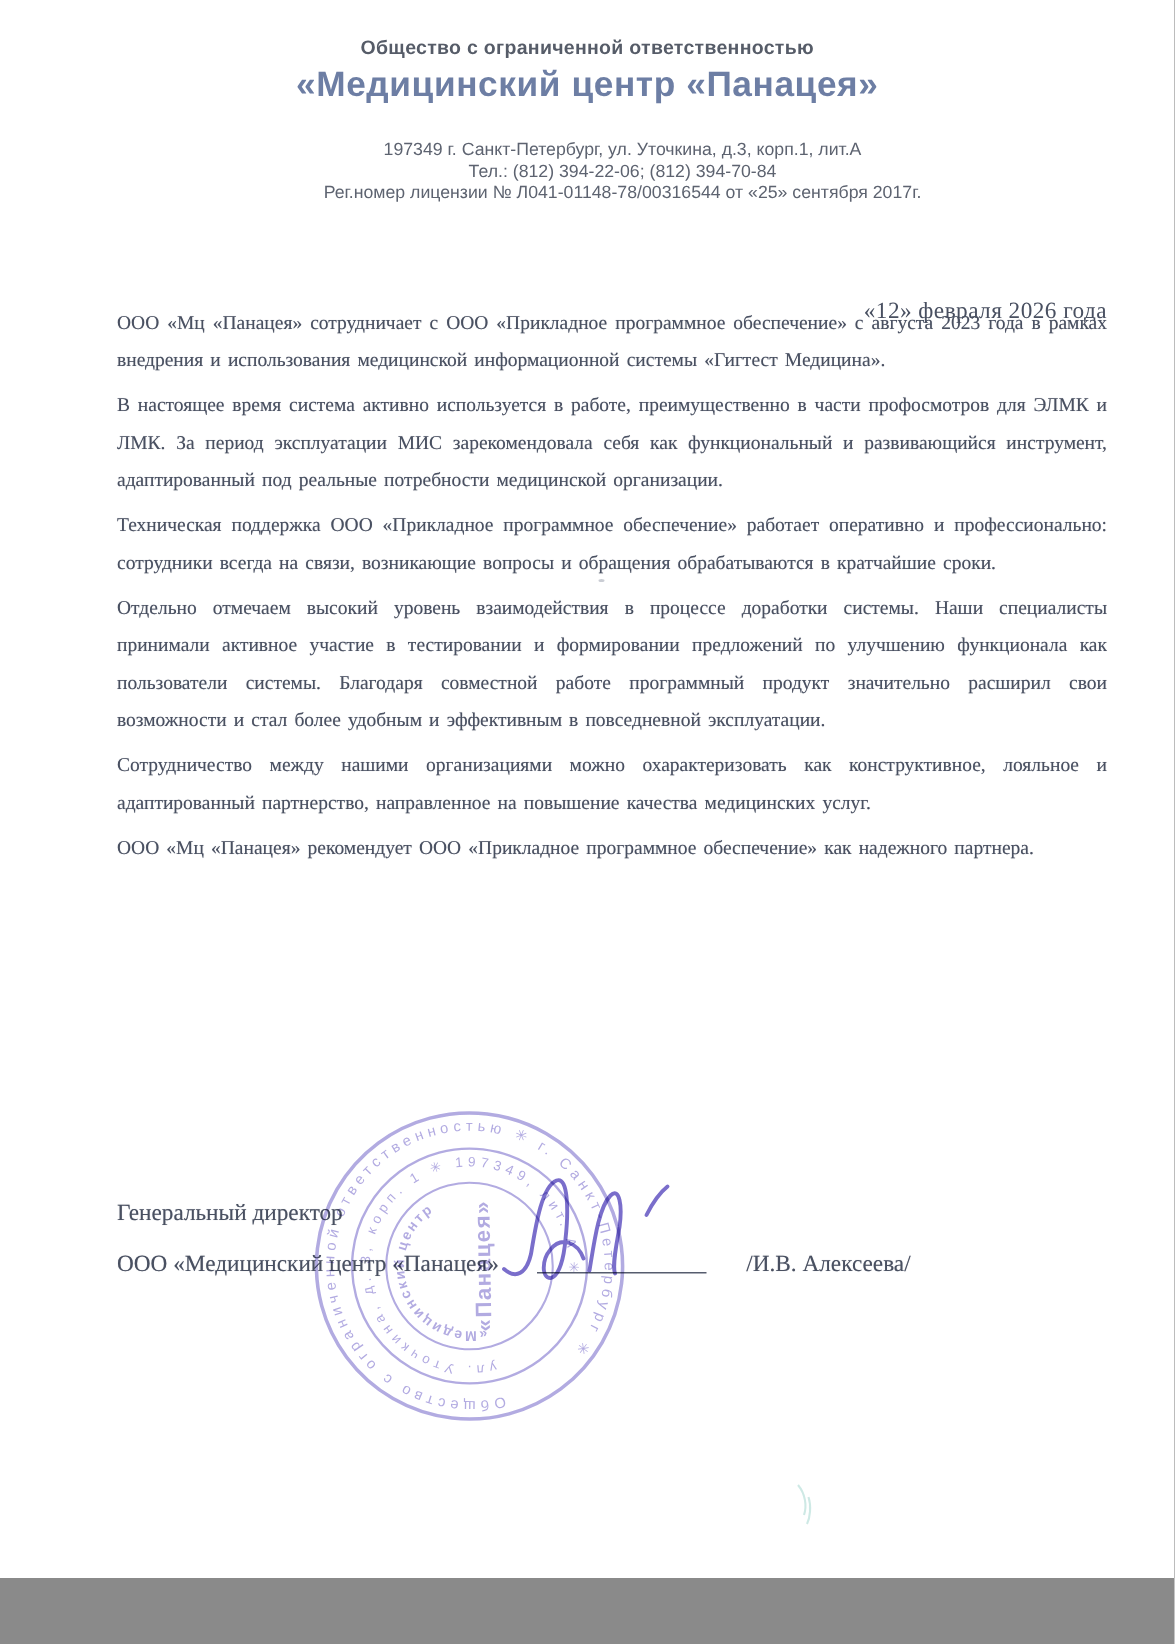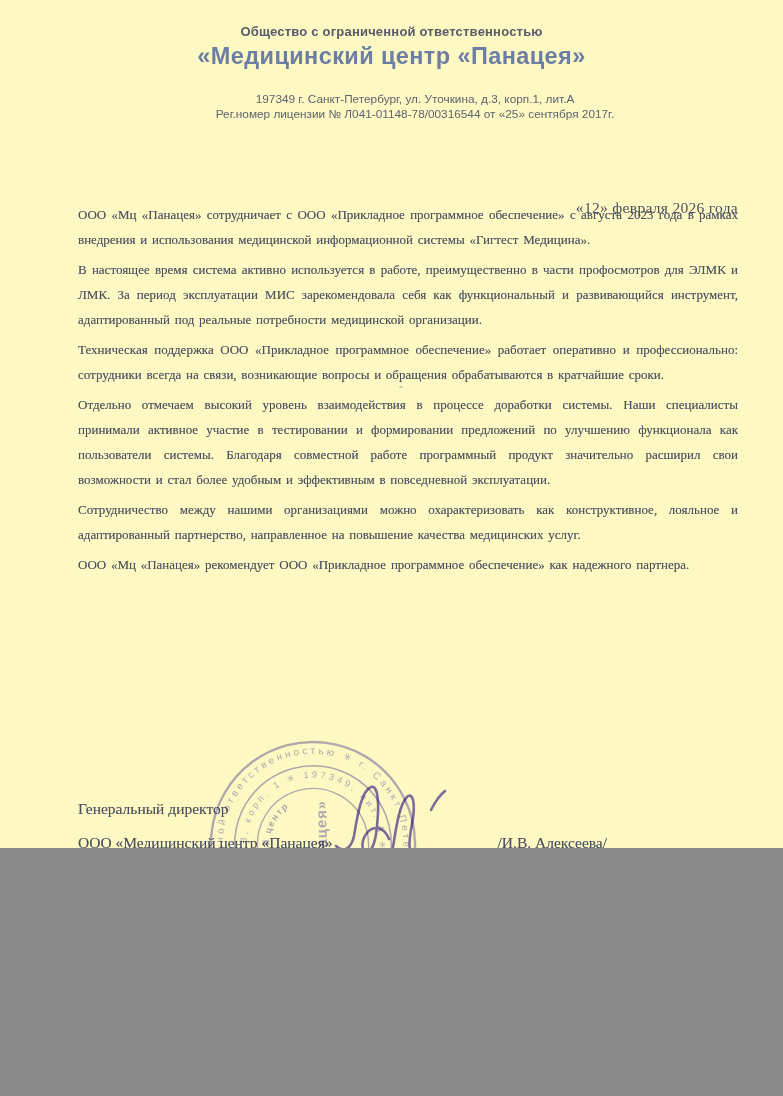--- a/index.html
+++ b/index.html
@@ -6,23 +6,23 @@
     --title_blue:#6d7ea4;
     --header_gray:#565c68;
     --body_text:#495061;
     --stamp_purple:#8377cf;
     --ink_blue:#685ac4;
     --artifact_teal:#a7d6cf;
   }
   html,body{margin:0;padding:0;background:#8a8a8a;}
   .page{
     position:relative;
-    width:783px;height:848px;
+    width:783px;height:1052px;
     margin:0 auto;
-    background:#fef9c3;
+    background:#ffffff;
     overflow:hidden;
     font-family:"Liberation Serif", serif;
   }
   
   .letterhead{
     position:absolute;top:24px;left:0;right:0;
     text-align:center;
     font-family:"Liberation Sans", sans-serif;
     color:var(--header_gray);
   }
@@ -108,20 +108,21 @@
 </style>
 </head>
 <body>
 
 <div class="page">
 
   <header class="letterhead">
     <div class="lh-orgtype">Общество с ограниченной ответственностью</div>
     <div class="lh-orgname">«Медицинский центр «Панацея»</div>
     <div class="lh-sub">197349  г. Санкт-Петербург, ул. Уточкина, д.3, корп.1, лит.А</div>
+    <div class="lh-sub">Тел.: (812) 394-22-06; (812) 394-70-84</div>
     <div class="lh-sub">Рег.номер лицензии № Л041-01148-78/00316544 от «25» сентября 2017г.</div>
   </header>
 
   <div class="date-line">«12» февраля 2026 года</div>
 
   <main class="body-text">
     <p>ООО «Мц «Панацея» сотрудничает с ООО «Прикладное программное обеспечение» с августа 2023 года в рамках внедрения и использования медицинской информационной системы «Гигтест Медицина».</p>
     <p>В настоящее время система активно используется в работе, преимущественно в части профосмотров для ЭЛМК и ЛМК. За период эксплуатации МИС зарекомендовала себя как функциональный и развивающийся инструмент, адаптированный под реальные потребности медицинской организации.</p>
     <p>Техническая поддержка ООО «Прикладное программное обеспечение» работает оперативно и профессионально: сотрудники всегда на связи, возникающие вопросы и обращения обрабатываются в кратчайшие сроки.</p>
     <p>Отдельно отмечаем высокий уровень взаимодействия в процессе доработки системы. Наши специалисты принимали активное участие в тестировании и формировании предложений по улучшению функционала как пользователи системы. Благодаря совместной работе программный продукт значительно расширил свои возможности и стал более удобным и эффективным в повседневной эксплуатации.</p>

